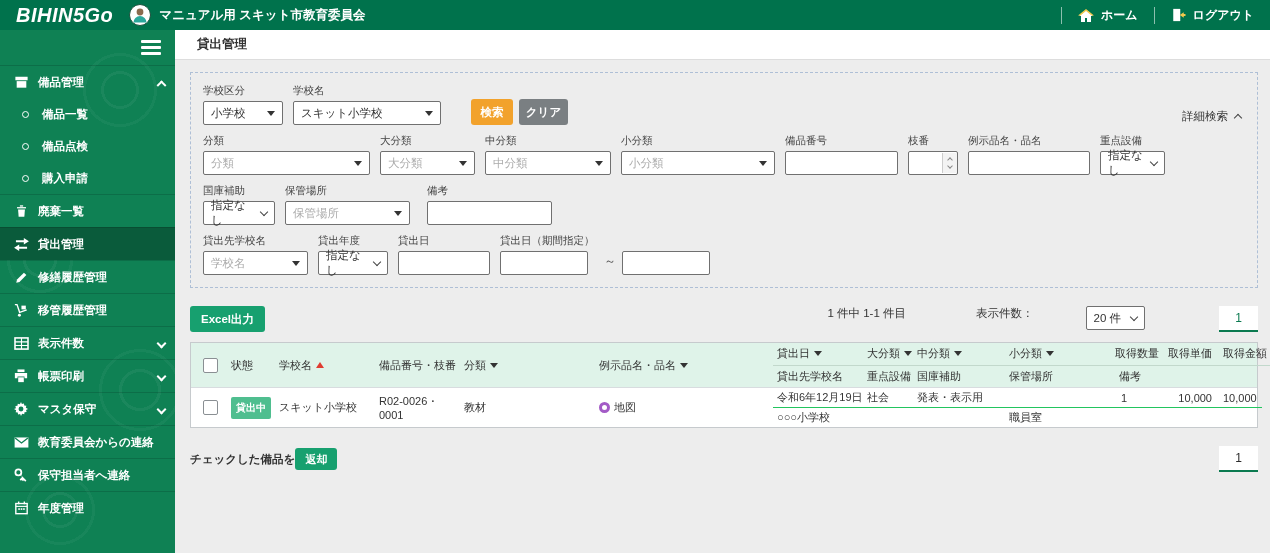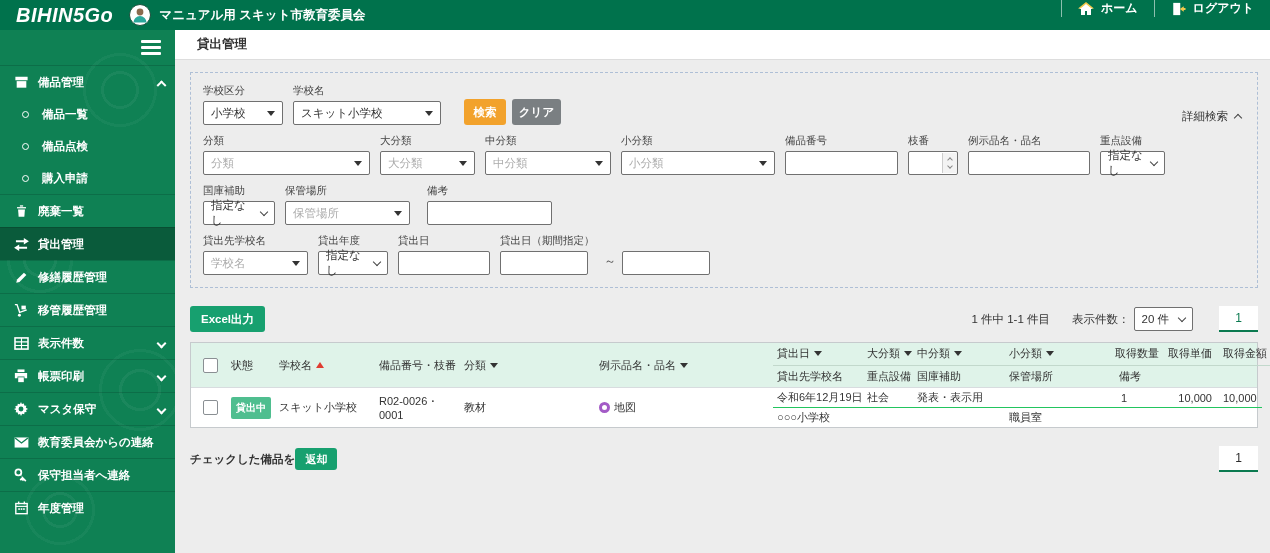--- a/index.html
+++ b/index.html
@@ -9,21 +9,21 @@
     background:#EDEDED; overflow:hidden; color:#333;
   }
   .app { position:relative; width:1270px; height:553px; background:#EDEDED; overflow:hidden; }
 
   
   .topbar { position:absolute; top:0; left:0; width:100%; height:30px; background:#00724C;
             display:flex; align-items:center; color:#fff; z-index:5; }
   .logo { margin-left:16px; font-style:italic; font-weight:bold; font-size:20px; letter-spacing:.5px; }
   .avatar { width:22px; height:22px; margin-left:16px; border-radius:50%; flex:0 0 auto; }
   .org { margin-left:8px; font-weight:bold; font-size:12.5px; }
-  .topnav { margin-left:auto; display:flex; align-items:flex-start; height:100%; }
+  .topnav { margin-left:auto; display:flex; align-items:center; height:100%; }
   .topnav .tn-item { display:flex; align-items:center; gap:7px; padding:0 16px; font-size:12px;
             font-weight:bold; border-left:1px solid rgba(255,255,255,.55); cursor:pointer; }
 
   
   .sidebar { position:absolute; top:30px; left:0; width:175px; height:523px;
     background-color:#0F8154;
     background-image:
       radial-gradient(circle at 120px 60px, transparent 0 16px, rgba(255,255,255,.05) 16px 19px, transparent 19px 34px, rgba(255,255,255,.04) 34px 37px, transparent 37px),
       radial-gradient(circle at 40px 230px, transparent 0 14px, rgba(255,255,255,.05) 14px 17px, transparent 17px 30px, rgba(255,255,255,.04) 30px 33px, transparent 33px),
       radial-gradient(circle at 140px 360px, transparent 0 18px, rgba(255,255,255,.05) 18px 21px, transparent 21px 38px, rgba(255,255,255,.04) 38px 41px, transparent 41px),
@@ -63,35 +63,35 @@
   input.inp { width:100%; }
   .inp.disabled { background:#E3E3E3; border-color:#C2C2C2; }
   .tri { width:0; height:0; border-left:4px solid transparent; border-right:4px solid transparent;
          border-top:5px solid #333; flex:0 0 auto; }
   .tri.asc-red { border-top:none; border-bottom:6px solid #E03C31; }
   .chv { display:inline-block; width:6px; height:6px; border-right:1.5px solid #444;
          border-bottom:1.5px solid #444; transform:rotate(45deg); flex:0 0 auto; margin-top:-3px; }
   .chv.up { transform:rotate(-135deg); margin-top:3px; }
   .btn { border:none; color:#fff; font-size:11.5px; font-weight:bold; border-radius:3px;
          cursor:pointer; font-family:inherit; }
-  .btn-search { background:#F2A22C; width:42px; height:26px; margin-left:13px; }
+  .btn-search { background:#F2A22C; width:42px; height:26px; margin-left:20px; }
   .btn-clear  { background:#7A7F82; width:49px; height:26px; margin-left:6px; }
   .detail-link { position:absolute; right:16px; top:36px; display:flex; align-items:center; gap:7px;
                  font-size:11.5px; color:#333; cursor:pointer; }
   .spin-box { display:flex; align-items:center; justify-content:flex-end; padding:0 0 0 4px; }
   .spin { width:15px; height:20px; background:#F3F3F3; border-left:1px solid #CCC; margin-left:4px;
           display:flex; flex-direction:column; align-items:center; justify-content:center; gap:2px; }
   .spin i { width:4px; height:4px; border-right:1.2px solid #888; border-bottom:1.2px solid #888; display:block; }
   .spin i.u { transform:rotate(-135deg); } .spin i.d { transform:rotate(45deg); }
   .tilde { margin:0 6px 5px; font-size:12px; color:#555; }
 
   
   .toolbar { display:flex; align-items:center; margin-top:18px; }
   .btn-excel { background:#17A06F; height:26px; padding:0 11px; }
-  .toolbar .tright { margin-left:auto; display:flex; align-items:center; font-size:11.5px; color:#333; }
+  .toolbar .tright { margin-left:auto; display:flex; font-size:11.5px; color:#333;gap:48px; }
   .result-count { margin-right:22px; }
   .pagesize-label { margin-right:4px; }
   .pagesize-sel { height:24px; background:#fff; border:1px solid #707070; border-radius:2px;
                   display:flex; align-items:center; gap:10px; padding:0 7px; font-size:11.5px; cursor:pointer; }
   .pager { margin-left:26px; width:39px; height:26px; background:#fff; color:#0B7A50; font-size:12px;
            display:flex; align-items:center; justify-content:center; border-bottom:2px solid #0B7A50; cursor:pointer; }
 
   
   .grid { margin-top:10px; background:#fff; border:1px solid #C6CACD; }
   .g-head { display:flex; background:#DFF3E9; height:44px; font-size:11px; color:#333; }

